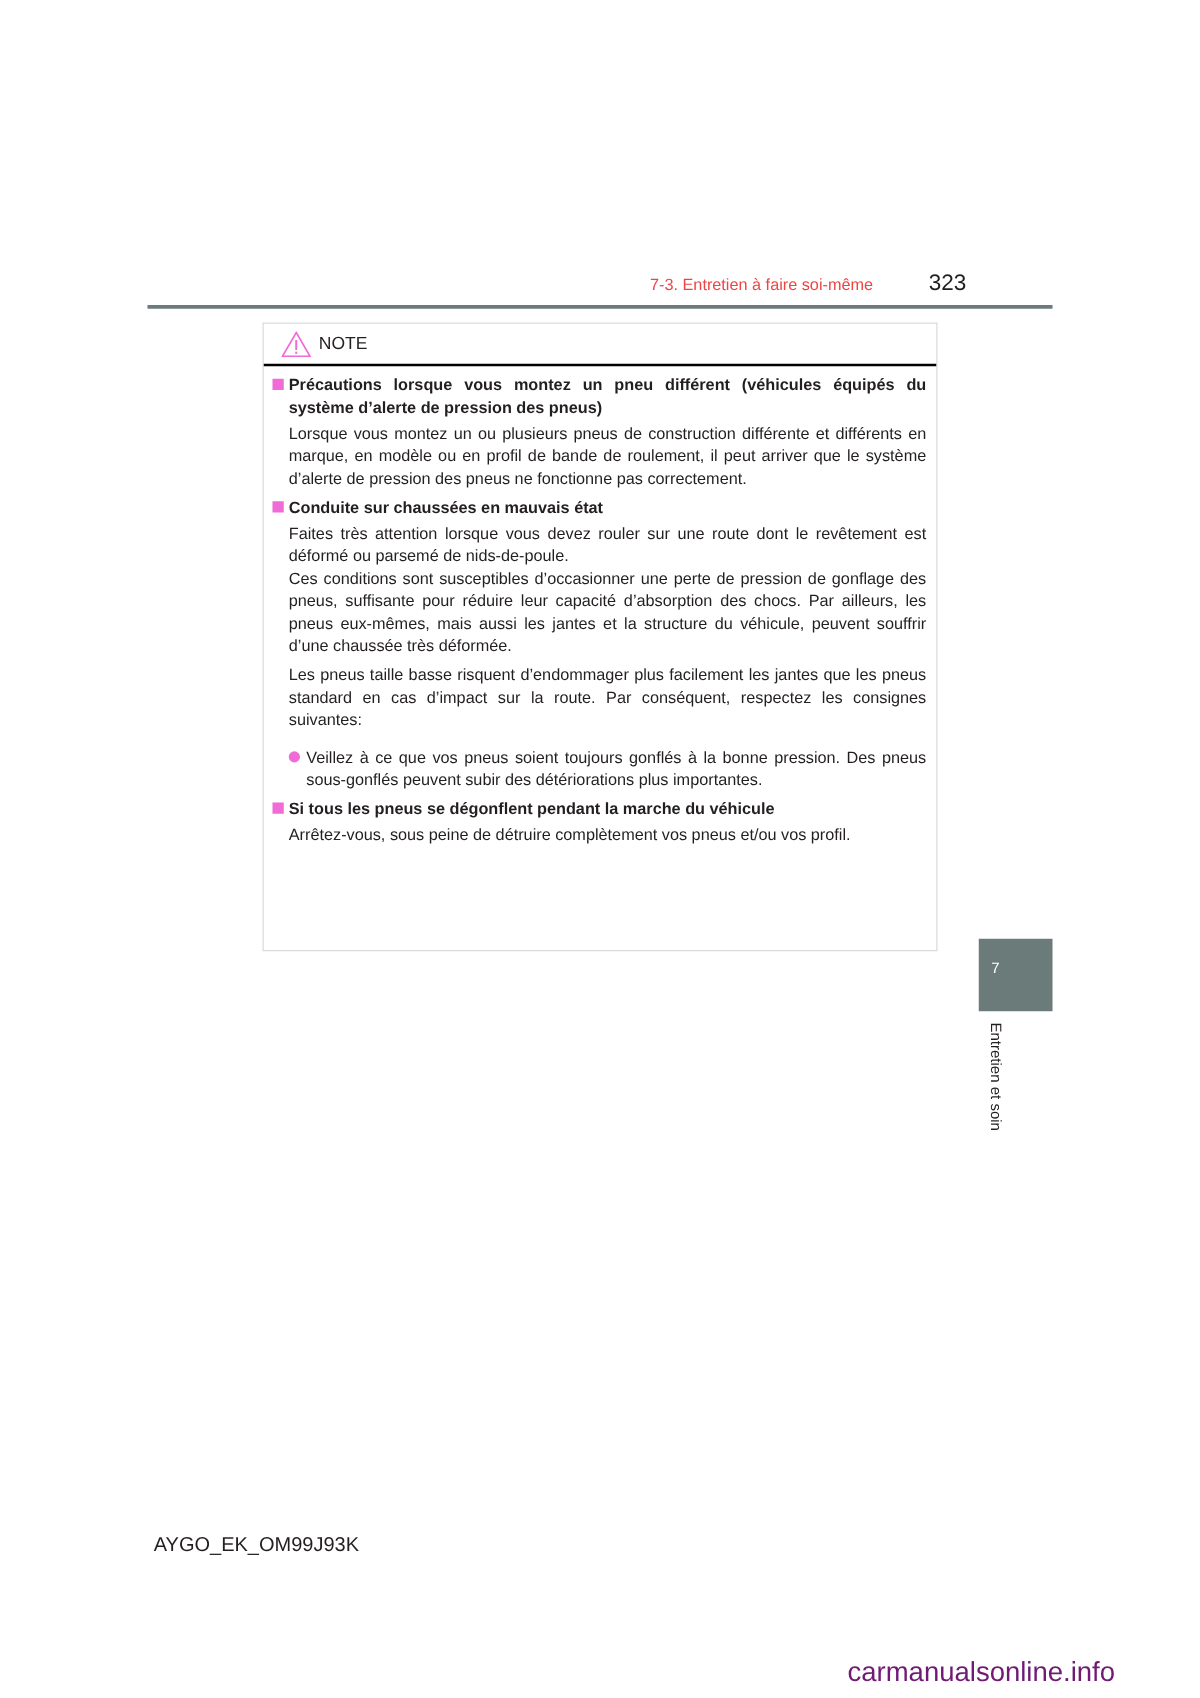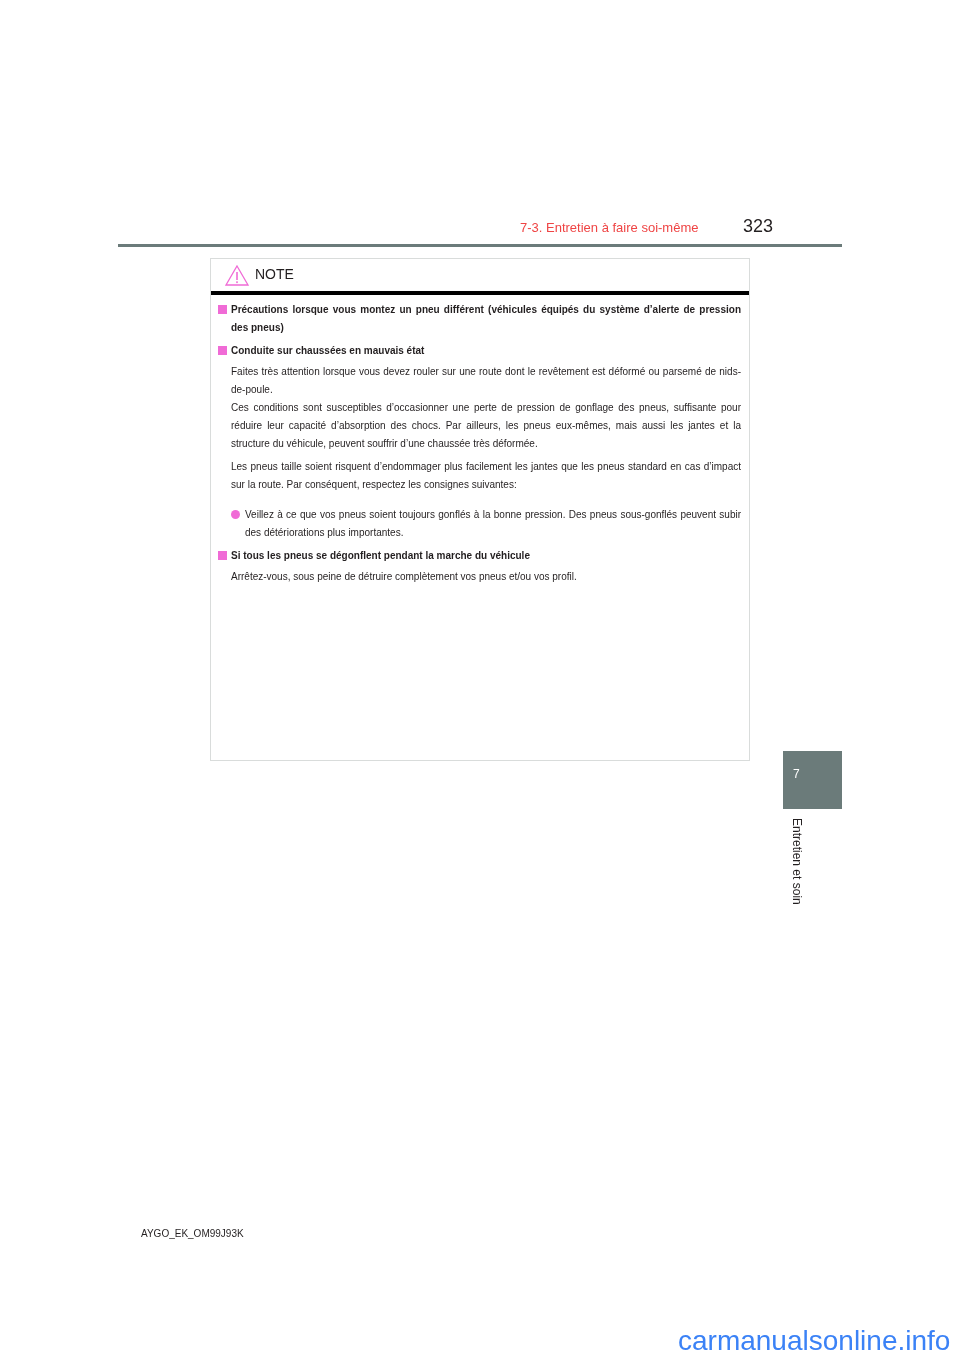--- a/index.html
+++ b/index.html
@@ -14,73 +14,74 @@
     position: absolute; left: 743px; top: 216px; font-size: 18px; font-weight: normal;
   }
   .header-rule {
     position: absolute; left: 118px; top: 244px; width: 724px; height: 3px; background: #6b7b7a;
   }
   .note-box {
     position: absolute; left: 210px; top: 258px; width: 540px; height: 503px;
     border: 1px solid #d9dcdb; box-sizing: border-box;
   }
   .note-head {
-    height: 32px; border-bottom: 4px solid #000000; position: relative; text-decoration: underline;
+    height: 32px; border-bottom: 2px solid #000000; position: relative; text-decoration: underline;
   }
   .note-head svg { position: absolute; left: 14px; top: 6px; }
   .note-title { position: absolute; left: 44px; top: 7px; font-size: 14px; }
-  .note-body { padding: 6px 8px 0 7px; font-size: 10px; line-height: 18px; }
+  .note-body { padding: 6px 8px 0 7px; font-size: 13px; line-height: 18px; }
   .section { margin-bottom: 5px; }
   .sec-title { font-weight: bold; position: relative; padding-left: 13px; text-align: justify; }
   .sec-title .sq {
     position: absolute; left: 0; top: 4px; width: 9px; height: 9px; background: #f06bd6;
   }
   .para { padding-left: 13px; text-align: justify; margin-top: 3px; }
   .bullet { position: relative; padding-left: 27px; margin-top: 12px; text-align: justify; }
   .bullet .dot {
     position: absolute; left: 13px; top: 4px; width: 9px; height: 9px; border-radius: 50%; background: #f06bd6;
   }
   .tab {
     position: absolute; left: 783px; top: 751px; width: 59px; height: 58px; background: #6b7b7a;
   }
   .tab-num { position: absolute; left: 10px; top: 16px; color: #ffffff; font-size: 12px; }
   .side-label {
     position: absolute; left: 790px; top: 818px; font-size: 12px; color: #231f20;
     writing-mode: vertical-rl; transform: none;
   }
-  .footer-code { position: absolute; left: 141px; top: 1228px; font-size: 10px; }
-  .watermark { position: absolute; left: 678px; top: 1325px; font-size: 28px; color: #3b82f6; }
+  .footer-code { position: absolute; left: 123px; top: 1228px; font-size: 16px; }
+  .watermark { position: absolute; left: 678px; top: 1325px; font-size: 22px; color: #701a75; }
 </style>
 </head>
 <body>
 
 <div class="header-section">7-3. Entretien à faire soi-même</div>
 <div class="header-page">323</div>
 <div class="header-rule"></div>
 
 <div class="note-box">
   <div class="note-head">
     <svg width="24" height="21" viewBox="0 0 24 21">
       <polygon points="12,1 23,20 1,20" fill="none" stroke="#f06bd6" stroke-width="1.3"></polygon>
       <rect x="11.2" y="7" width="1.6" height="8" fill="#f06bd6"></rect>
       <rect x="11.2" y="16.3" width="1.6" height="1.8" fill="#f06bd6"></rect>
     </svg>
     <span class="note-title">NOTE</span>
   </div>
   <div class="note-body">
     <div class="section">
       <div class="sec-title"><span class="sq"></span><span>Précautions lorsque vous montez un pneu différent (véhicules équipés du système d’alerte de pression des pneus)</span></div>
+      <div class="para">Lorsque vous montez un ou plusieurs pneus de construction différente et différents en marque, en modèle ou en profil de bande de roulement, il peut arriver que le système d’alerte de pression des pneus ne fonctionne pas correctement.</div>
     </div>
     <div class="section">
       <div class="sec-title"><span class="sq"></span><span>Conduite sur chaussées en mauvais état</span></div>
       <div class="para">Faites très attention lorsque vous devez rouler sur une route dont le revêtement est déformé ou parsemé de nids-de-poule.</div>
       <div class="para" style="margin-top:0">Ces conditions sont susceptibles d’occasionner une perte de pression de gonflage des pneus, suffisante pour réduire leur capacité d’absorption des chocs. Par ailleurs, les pneus eux-mêmes, mais aussi les jantes et la structure du véhicule, peuvent souffrir d’une chaussée très déformée.</div>
     </div>
     <div class="section">
-      <div class="para">Les pneus taille soient risquent d’endommager plus facilement les jantes que les pneus standard en cas d’impact sur la route. Par conséquent, respectez les consignes suivantes:</div>
+      <div class="para">Les pneus taille basse risquent d’endommager plus facilement les jantes que les pneus standard en cas d’impact sur la route. Par conséquent, respectez les consignes suivantes:</div>
       <div class="bullet"><span class="dot"></span><span>Veillez à ce que vos pneus soient toujours gonflés à la bonne pression. Des pneus sous-gonflés peuvent subir des détériorations plus importantes.</span></div>
     </div>
     <div class="section">
       <div class="sec-title"><span class="sq"></span><span>Si tous les pneus se dégonflent pendant la marche du véhicule</span></div>
       <div class="para">Arrêtez-vous, sous peine de détruire complètement vos pneus et/ou vos profil.</div>
     </div>
   </div>
 </div>
 
 <div class="tab">

